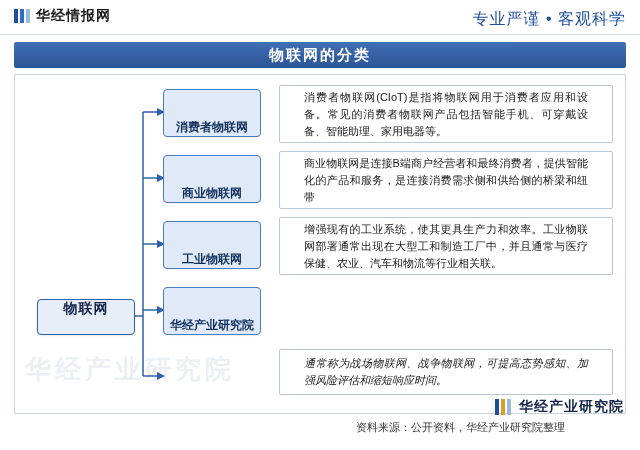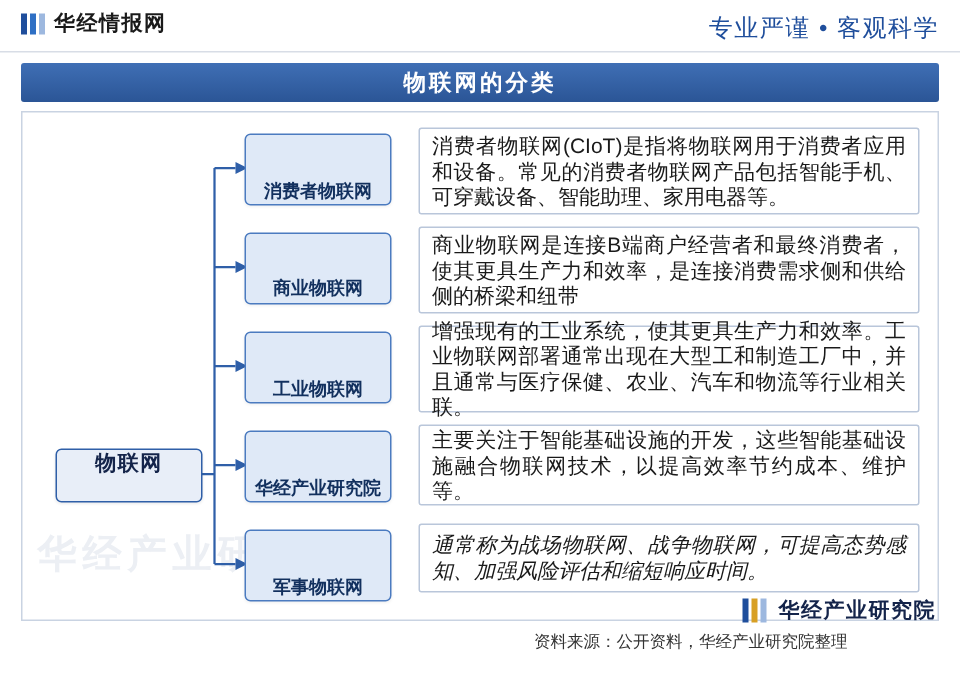--- a/index.html
+++ b/index.html
@@ -152,36 +152,36 @@
     left: 264px;
     width: 334px;
     background: #ffffff;
     border: 1px solid #b9c6da;
     border-radius: 2px;
     box-sizing: border-box;
     display: flex;
     align-items: center;
   }
   .desc-box p {
-    margin: 0;
+    margin: 16px;
     padding: 4px 8px;
-    font-size: 14px;
+    font-size: 11px;
     line-height: 17px;
     color: #1a1a1a;
     text-align: justify;
   }
   
   .row1 { top: 10px; }
   .row2 { top: 76px; }
   .row3 { top: 142px; }
   .row4 { top: 208px; }
   .row5 { top: 274px; }
 
   .cat1 { top: 14px; }
-  .cat2 { top: 80px; font-family: Liberation Mono, monospace; }
+  .cat2 { top: 80px; }
   .cat3 { top: 146px; }
   .cat4 { top: 212px; }
   .cat5 { top: 278px; }
 
   .h50 { height: 54px; }
   .h58 { height: 58px; }
   .h46 { height: 46px; font-style: italic; }
 
   
   .connectors {
@@ -281,35 +281,29 @@
     </div>
     <div class="cat-node cat2">
       <span>商业物联网</span>
     </div>
     <div class="cat-node cat3">
       <span>工业物联网</span>
     </div>
     <div class="cat-node cat4">
       <span>华经产业研究院</span>
     </div>
-    <div class="cat-node cat5">
-      <span>军事物联网</span>
-    </div>
 
     <div class="desc-box row1 h58">
       <p>消费者物联网(CIoT)是指将物联网用于消费者应用和设备。常见的消费者物联网产品包括智能手机、可穿戴设备、智能助理、家用电器等。</p>
     </div>
     <div class="desc-box row2 h58">
-      <p>商业物联网是连接B端商户经营者和最终消费者，使其更具生产力和效率，是连接消费需求侧和供给侧的桥梁和纽带</p>
+      <p>商业物联网是连接B端商户经营者和最终消费者，提供智能化的产品和服务，是连接消费需求侧和供给侧的桥梁和纽带</p>
     </div>
     <div class="desc-box row3 h58">
       <p>增强现有的工业系统，使其更具生产力和效率。工业物联网部署通常出现在大型工和制造工厂中，并且通常与医疗保健、农业、汽车和物流等行业相关联。</p>
-    </div>
-    <div class="desc-box row4 h50">
-      <p>主要关注于智能基础设施的开发，这些智能基础设施融合物联网技术，以提高效率节约成本、维护等。</p>
     </div>
     <div class="desc-box row5 h46">
       <p>通常称为战场物联网、战争物联网，可提高态势感知、加强风险评估和缩短响应时间。</p>
     </div>
   </div>
 
   <div class="footer-source">资料来源：公开资料，华经产业研究院整理</div>
   <div class="footer-logo">
     <span class="fl-mark">
       <i></i>

